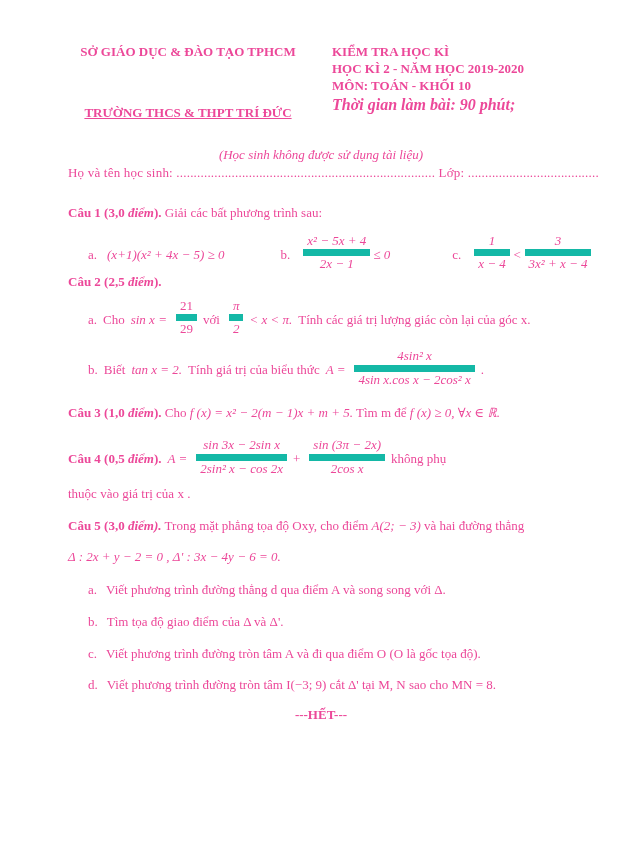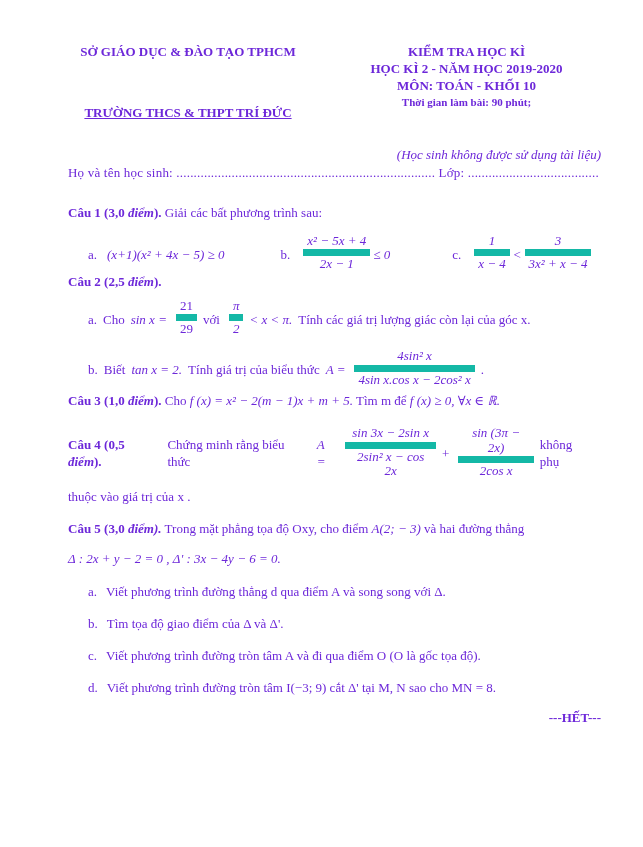--- a/index.html
+++ b/index.html
@@ -1,36 +1,36 @@
 <!DOCTYPE html>
 <html><head>
 <meta charset="utf-8">
 <style>
   html,body{margin:0;padding:0;background:#ffffff;}
   .page{
     position:relative;
     width:643px;height:847px;
-    background:#ffffff;color:#6d28d9;
+    background:#ffffff;color:#ec4899;
     font-family:"Liberation Serif","DejaVu Serif",serif;
     font-size:13px;line-height:1.3;
     box-sizing:border-box;
     padding:44px 42px 0 68px;
     overflow:hidden;
   }
   .b{font-weight:bold;}
   .bi{font-weight:bold;font-style:italic;}
   .math{font-style:italic;}
   .u{text-decoration:underline;margin-top:44px;}
 
   .header{display:flex;align-items:flex-start;}
   .h-left{width:240px;text-align:center;font-weight:bold;line-height:1.28;}
-  .h-right{margin-left:24px;flex:1;text-align:center;font-weight:bold;line-height:1.3;}
-  .h-right .duration{font-size:11px;}
-
-  .centered{text-align:right;margin-left:-27px;}
+  .h-right{margin-left:24px;flex:1;text-align:left;font-weight:bold;line-height:1.3;}
+  .h-right .duration{font-style:italic;font-size:16px;}
+
+  .centered{text-align:center;margin-left:-27px;}
   .note{font-style:italic;margin-top:26px;}
 
   .student{margin-top:1px;white-space:nowrap;letter-spacing:0.2px;}
 
   .frac{display:inline-block;vertical-align:middle;text-align:center;line-height:1.12;margin:0 3px;position:relative;top:-2px;}
   .frac .num{display:block;border-bottom:7px solid #14b8a6;padding:0 4px 1px 4px;}
   .frac .den{display:block;padding:1px 4px 0 4px;}
 
   .frow{display:flex;align-items:center;flex-wrap:nowrap;}
   .gap>*{margin-right:6px;}
@@ -39,21 +39,21 @@
   .q1-row{margin-top:14px;}
   .q1-row .grp{display:flex;align-items:center;}
   .q1-row .grp .lbl{margin-right:10px;}
   .q1-b{margin-left:56px;}
   .q1-c{margin-left:62px;}
 
   .q2-title{}
   .q2a{margin-top:10px;margin-left:20px;}
   .q2b{margin-top:12px;margin-left:20px;}
 
-  .q3{margin-top:4px;}
+  .q3{margin-top:16px;}
   .q4{margin-top:18px;}
   .q4-cont{margin-top:8px;}
   .q5{margin-top:15px;}
   .q5-lines{margin-top:14px;}
 
   .item{margin-left:20px;display:flex;}
   .item .lbl{margin-right:9px;}
   .item-a{margin-top:16px;}
   .item-b,.item-c,.item-d{margin-top:15px;}
 
@@ -152,21 +152,20 @@
   <div class="q3">
     <span class="b">Câu 3 (1,0 </span><span class="bi">điểm</span><span class="b">).</span>
     <span>Cho</span>
     <span class="math">f (x) = x² − 2(m − 1)x + m + 5.</span>
     <span>Tìm m để</span>
     <span class="math">f (x) ≥ 0,  ∀x ∈ ℝ.</span>
   </div>
 
   <div class="q4 frow gap">
     <span><span class="b">Câu 4 (0,5 </span><span class="bi">điểm</span><span class="b">).</span></span>
-    <span>Chứng minh rằng biểu thức</span>
     <span class="math">A =</span>
     <span class="frac math">
       <span class="num">sin 3x − 2sin x</span>
       <span class="den">2sin² x − cos 2x</span>
     </span>
     <span>+</span>
     <span class="frac math">
       <span class="num">sin (3π − 2x)</span>
       <span class="den">2cos x</span>
     </span>

